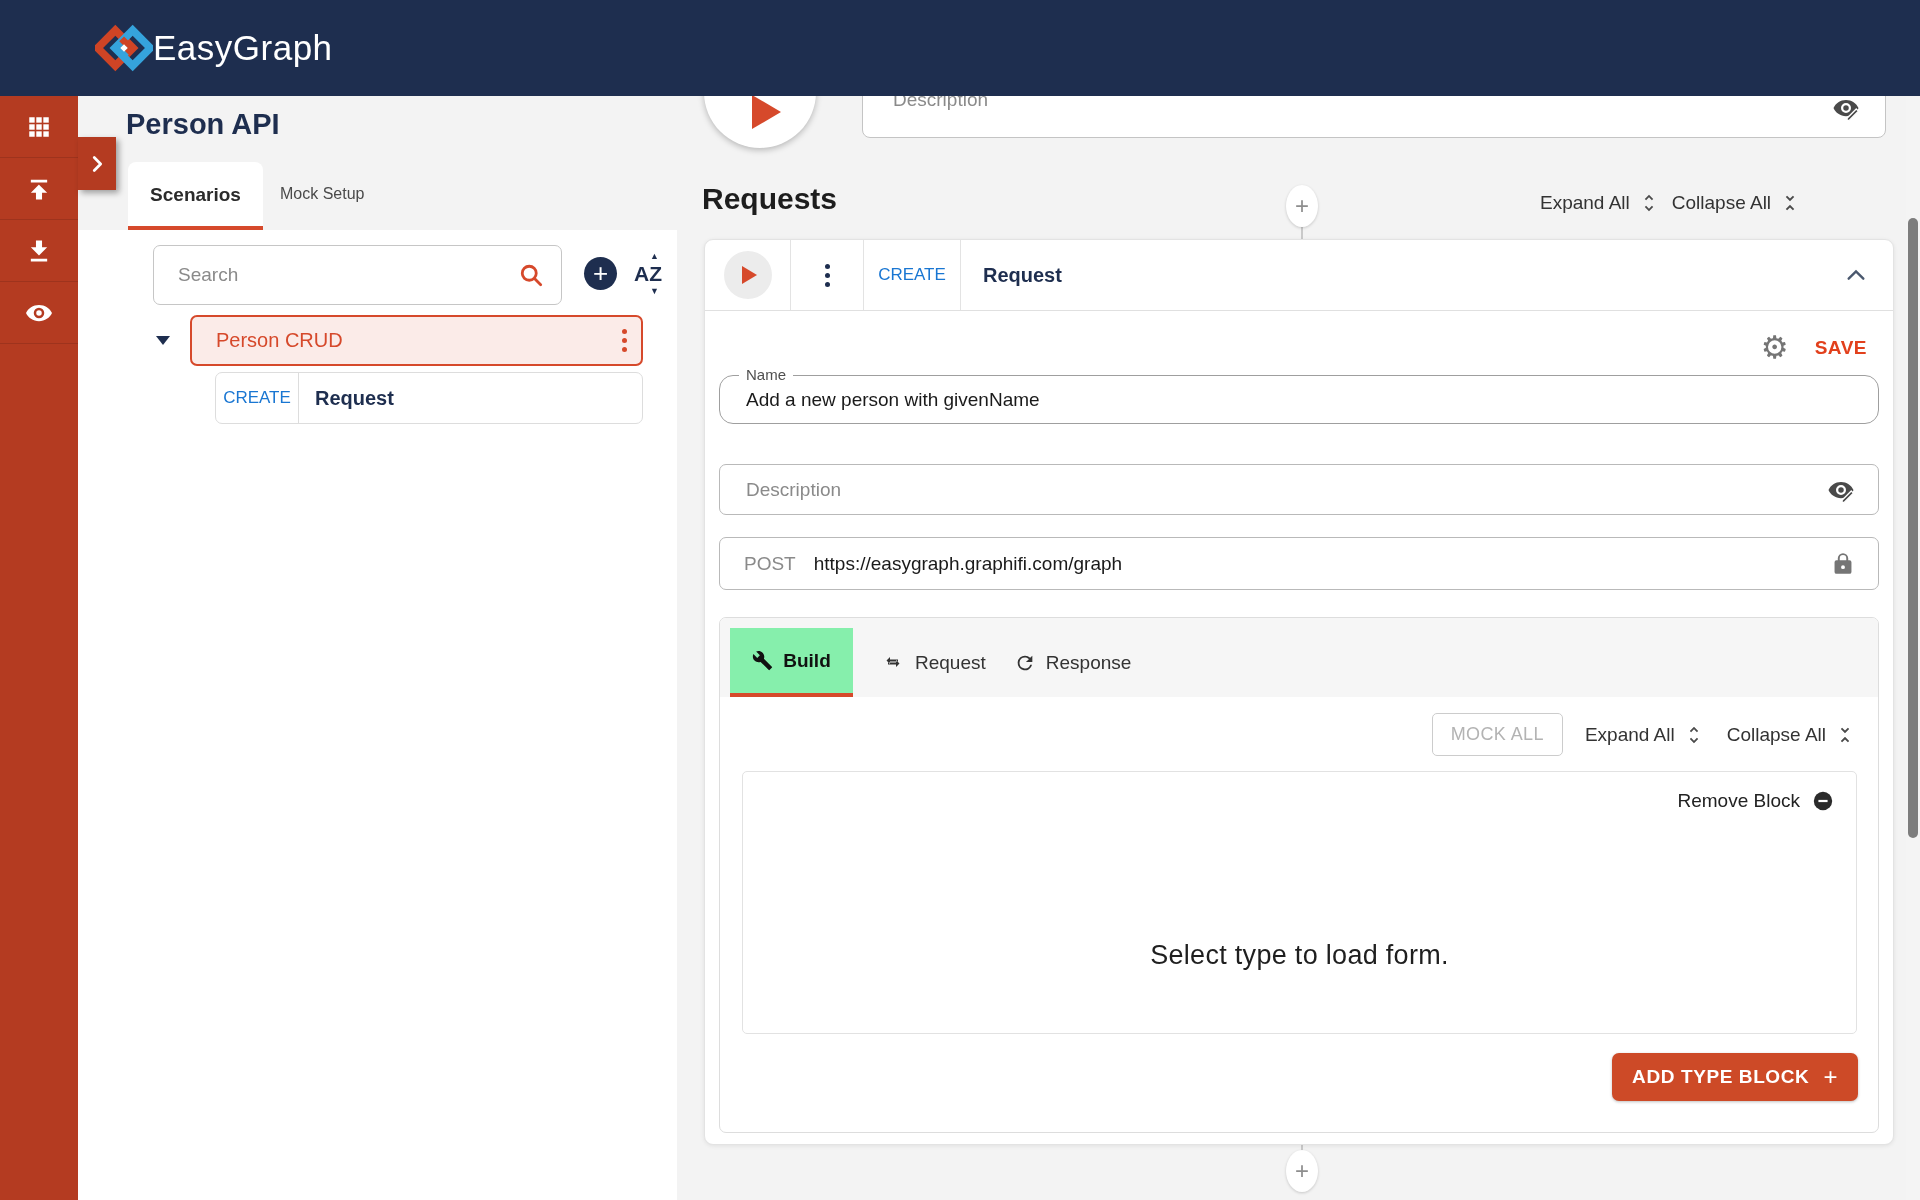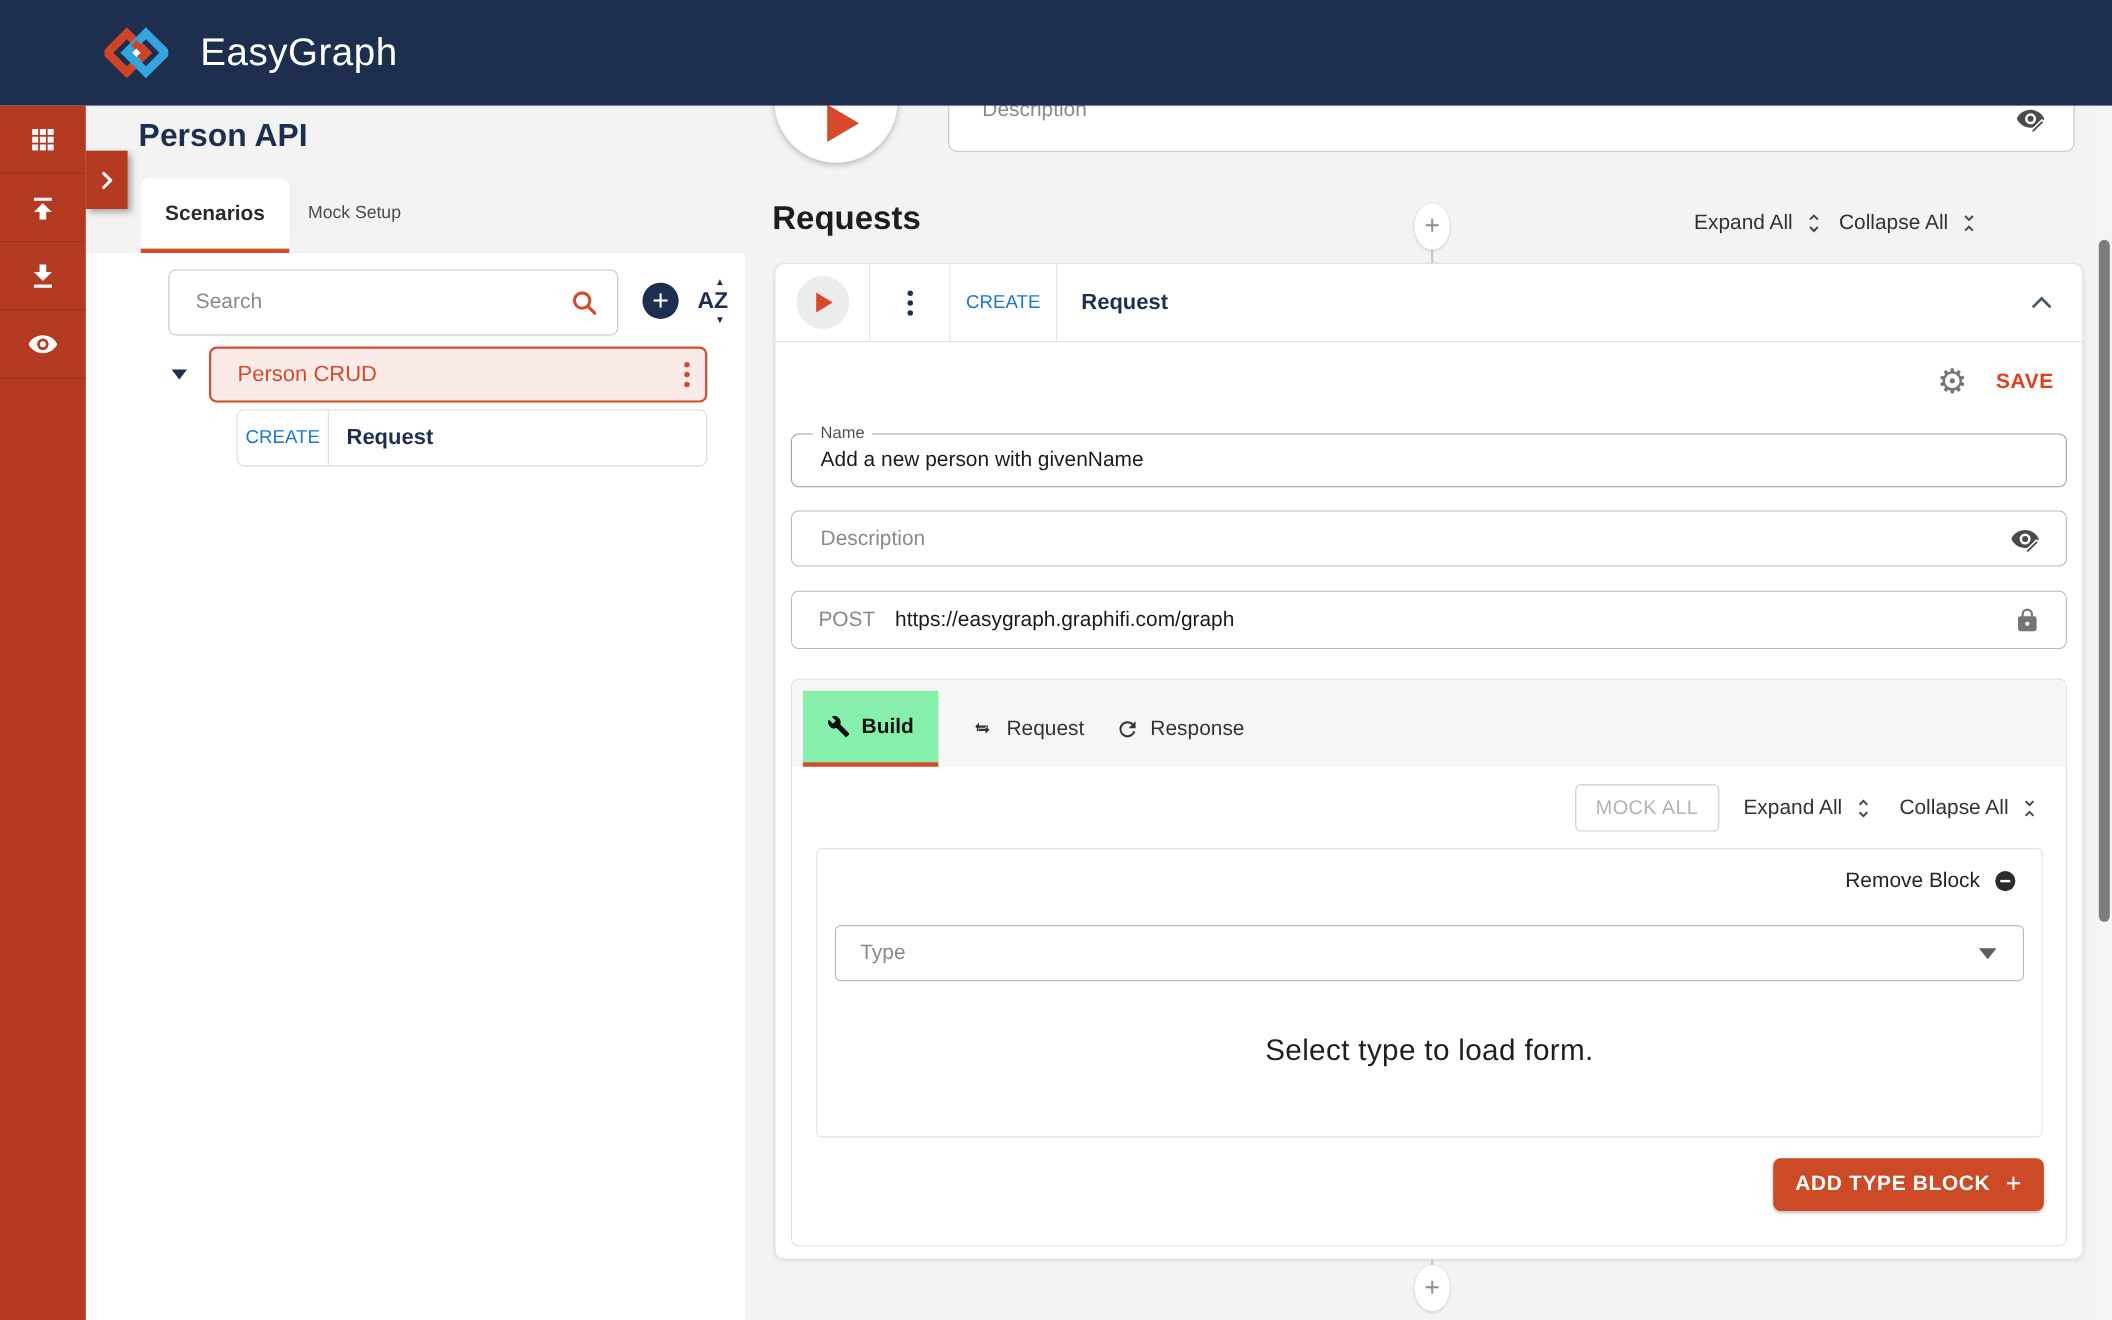--- a/index.html
+++ b/index.html
@@ -3,21 +3,21 @@
 <meta charset="utf-8">
 <style>
   html,body{margin:0;padding:0;width:1920px;height:1200px;overflow:hidden;
     background:#f3f3f3;font-family:"Liberation Sans",sans-serif;}
   .abs{position:absolute;}
   #stage{position:relative;width:1920px;height:1200px;}
 
   
   .navbar{left:0;top:0;width:1920px;height:96px;background:#1e2e4f;z-index:40;
     display:flex;align-items:center;}
-  .brand{position:absolute;left:95px;top:0;height:96px;display:flex;align-items:center;gap:29px;}
+  .brand{position:absolute;left:95px;top:0;height:96px;display:flex;align-items:center;gap:0;}
   .brand-text{color:#fff;font-size:35px;font-weight:500;letter-spacing:.5px;}
   .nav-title{position:absolute;left:50%;top:0;height:96px;transform:translateX(-50%);
     display:flex;align-items:center;color:#fff;font-size:29px;font-weight:500;letter-spacing:.3px;}
   .nav-user{position:absolute;right:104px;top:0;height:96px;display:flex;align-items:center;gap:18px;}
   .nav-user-name{color:#fff;font-size:19px;font-weight:700;letter-spacing:.6px;}
   .avatar{width:52px;height:52px;border-radius:50%;overflow:hidden;border:3px solid #6db0e0;background:#8fa08f;}
 
   
   .rail{left:0;top:96px;width:78px;height:1104px;background:#b43b21;z-index:30;}
   .rail-btn{width:78px;height:61px;display:flex;align-items:center;justify-content:center;
@@ -93,21 +93,21 @@
     border-right:1px solid #e3e3e3;font-size:17px;font-weight:500;color:#1976d2;}
   .cell-title{margin-left:22px;font-size:20px;font-weight:700;color:#1e2e4f;}
   .cell-collapse{margin-left:auto;margin-right:26px;cursor:pointer;display:flex;}
 
   .save-row{position:absolute;right:26px;top:92px;display:flex;align-items:center;gap:26px;}
   .gear{font-family:"DejaVu Sans",sans-serif;font-size:31px;color:#757575;cursor:pointer;line-height:1;}
   .save-lbl{font-size:19px;font-weight:700;color:#e2401c;letter-spacing:.5px;cursor:pointer;}
 
   .field{position:absolute;left:14px;width:1160px;background:#fff;border:1px solid #b9b9b9;
     border-radius:7px;box-sizing:border-box;display:flex;align-items:center;}
-  .f-name{top:154px;height:49px;border-color:#9f9f9f;}
+  .f-name{top:135px;height:49px;border-color:#9f9f9f;border-radius:14px;}
   .f-name .flabel{position:absolute;top:-10px;left:19px;background:#fff;padding:0 7px;font-size:15px;color:#4f4f4f;}
   .f-name input{border:0;outline:0;margin-left:24px;flex:1;font-size:19px;color:#1a1a1a;
     font-family:"Liberation Sans",sans-serif;background:transparent;}
   .f-desc{top:224px;height:51px;}
   .f-desc input{border:0;outline:0;margin-left:24px;flex:1;font-size:19px;color:#333;
     font-family:"Liberation Sans",sans-serif;background:transparent;}
   .f-desc input::placeholder{color:#8a8a8a;}
   .f-desc .icon{margin-right:22px;cursor:pointer;display:flex;}
   .f-url{top:297px;height:53px;}
   .f-url .method{margin-left:24px;font-size:19px;color:#8a8a8a;}
@@ -380,24 +380,20 @@
       </div>
 
       <div class="block-box">
         <div class="remove-row">
           <span>Remove Block</span>
           <svg width="22" height="22" viewBox="0 0 24 24">
               <circle cx="12" cy="12" r="10" fill="#2b2b2b"></circle>
               <rect x="7" y="10.8" width="10" height="2.4" fill="#fff"></rect>
             </svg>
         </div>
-        <div class="type-select">
-          <span class="ph">Type</span>
-          <span class="dd"></span>
-        </div>
         <div class="empty-msg">Select type to load form.</div>
       </div>
 
       <button class="add-type">
         <span>ADD TYPE BLOCK</span>
         <span class="plus">+</span>
       </button>
     </div>
   </div>
 

